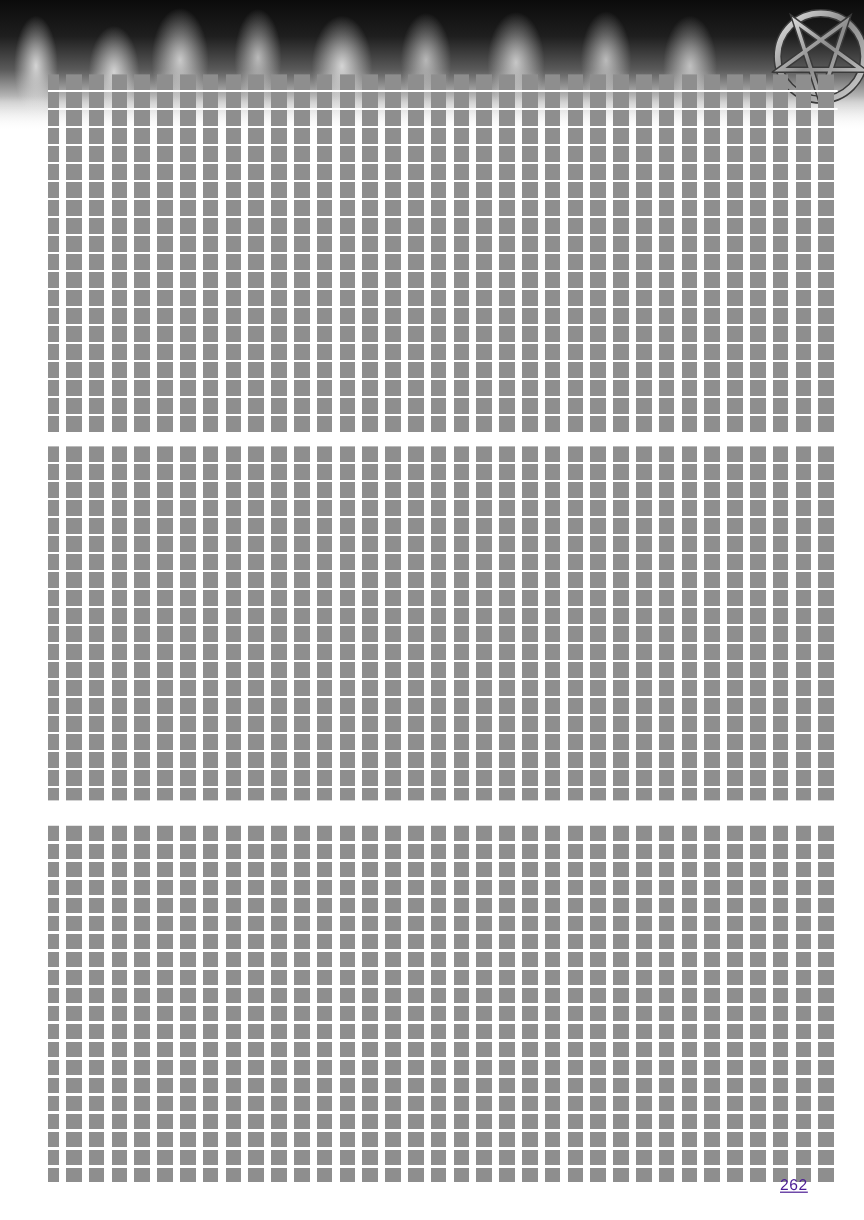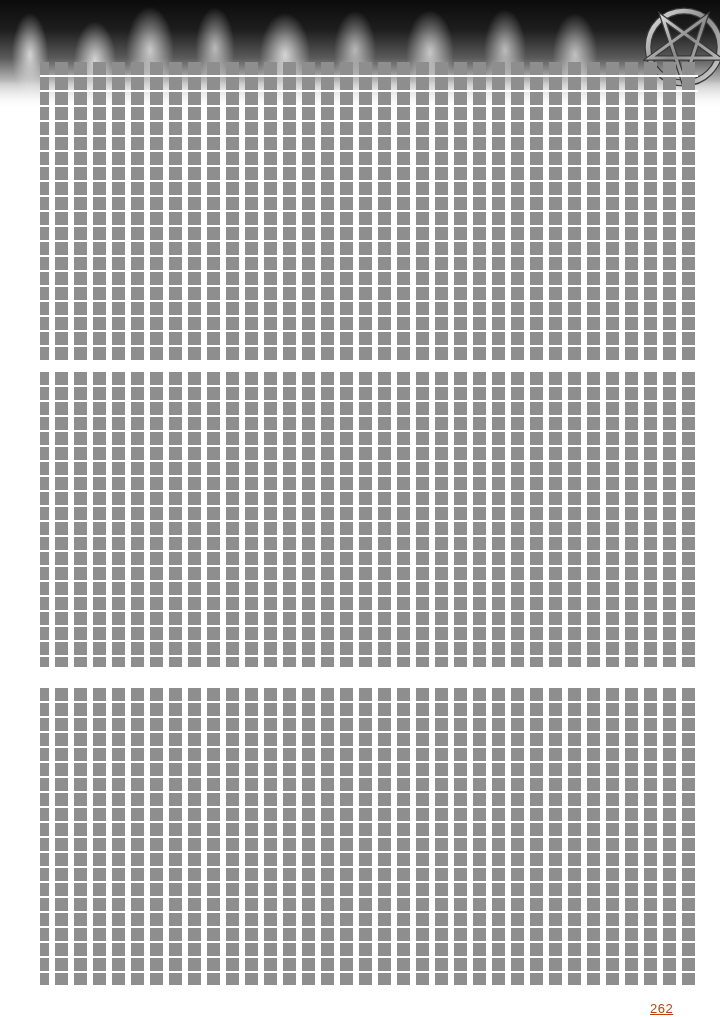--- a/index.html
+++ b/index.html
@@ -53,24 +53,24 @@
       background:
         repeating-linear-gradient(to bottom, rgba(255,255,255,0) 0px, rgba(255,255,255,0) 13px, #ffffff 13px, #ffffff 15px),
         repeating-linear-gradient(to left, rgba(255,255,255,0) 0px, rgba(255,255,255,0) 3px, #8e8e8e 3px, #8e8e8e 16px, rgba(255,255,255,0) 16px, rgba(255,255,255,0) 19px);
     }
     .tier-upper  { top: 62px;  height: 298px; }
     .tier-middle { top: 372px; height: 295px; }
     .tier-lower  { top: 688px; height: 297px; }
 
     .page-number {
       position: absolute;
-      left: 650px; top: 1001px;
+      left: 650px; top: 980px;
       font-family: "Liberation Sans", sans-serif;
       font-size: 13px;
-      color: #c2410c;
+      color: #4c1d95;
       letter-spacing: 0.5px;
       text-decoration: underline;
     }
   </style>
 </head>
 <body>
 
 <div class="page">
 
   <div class="header-band"></div>

